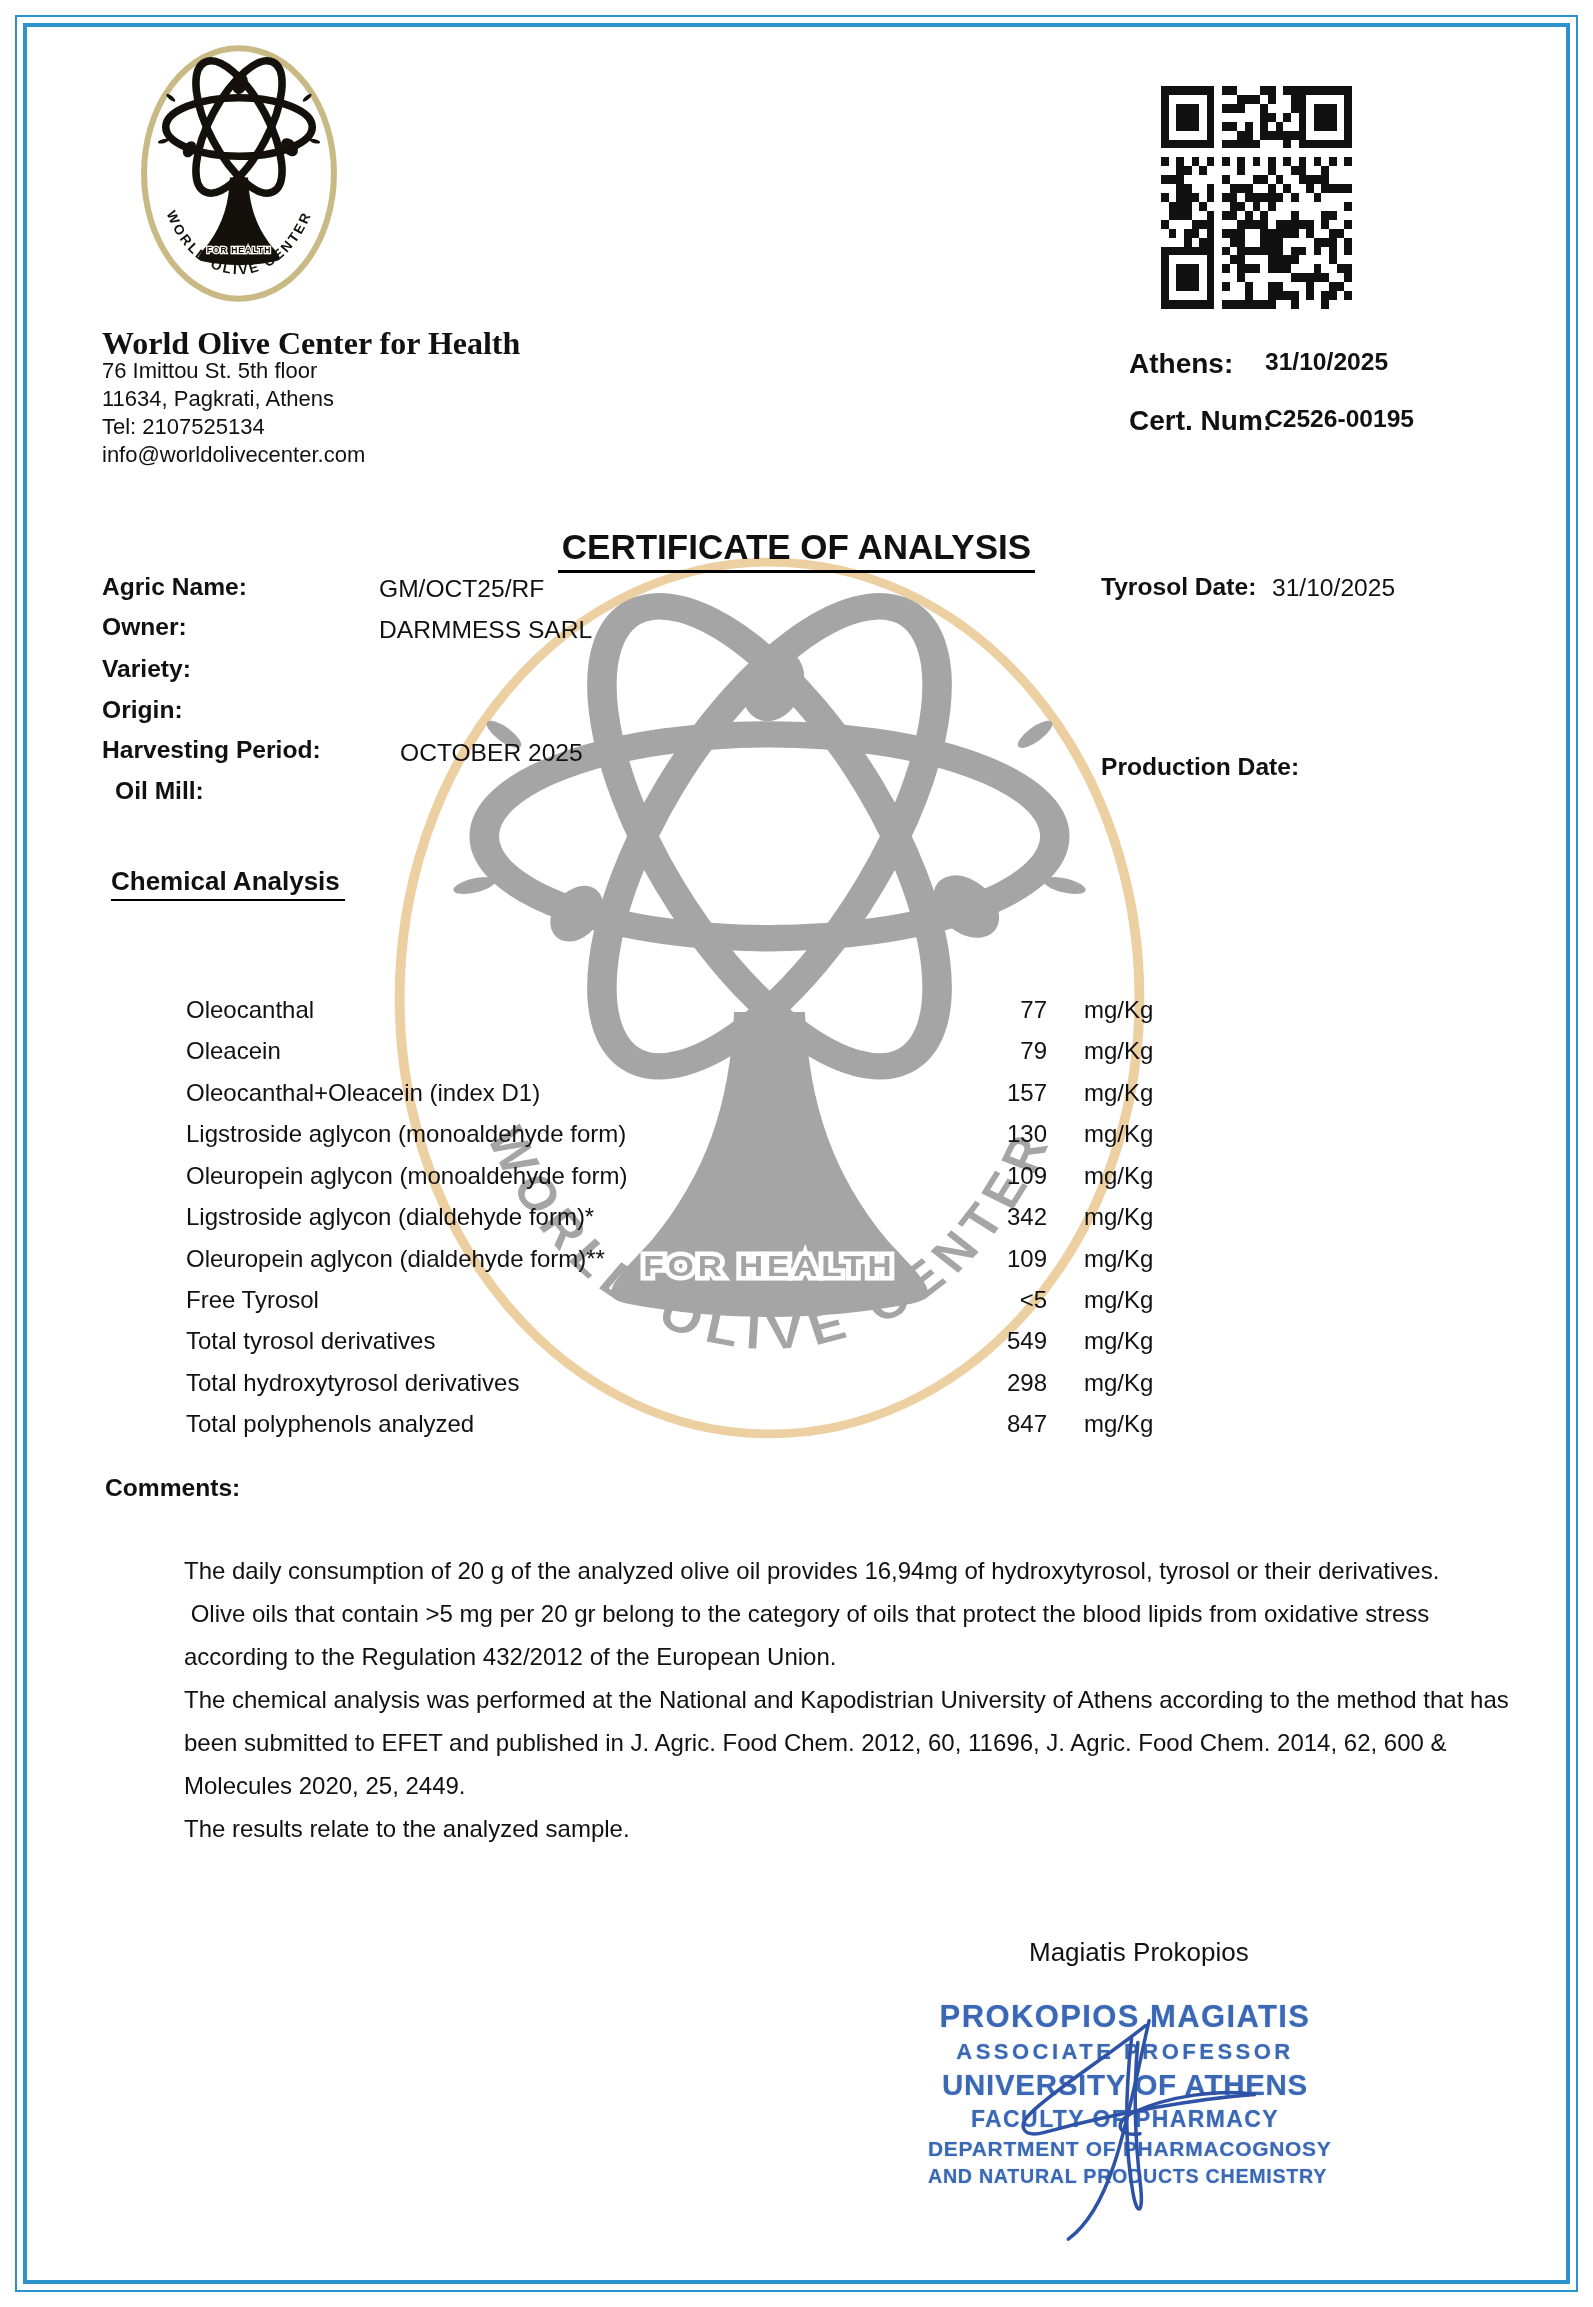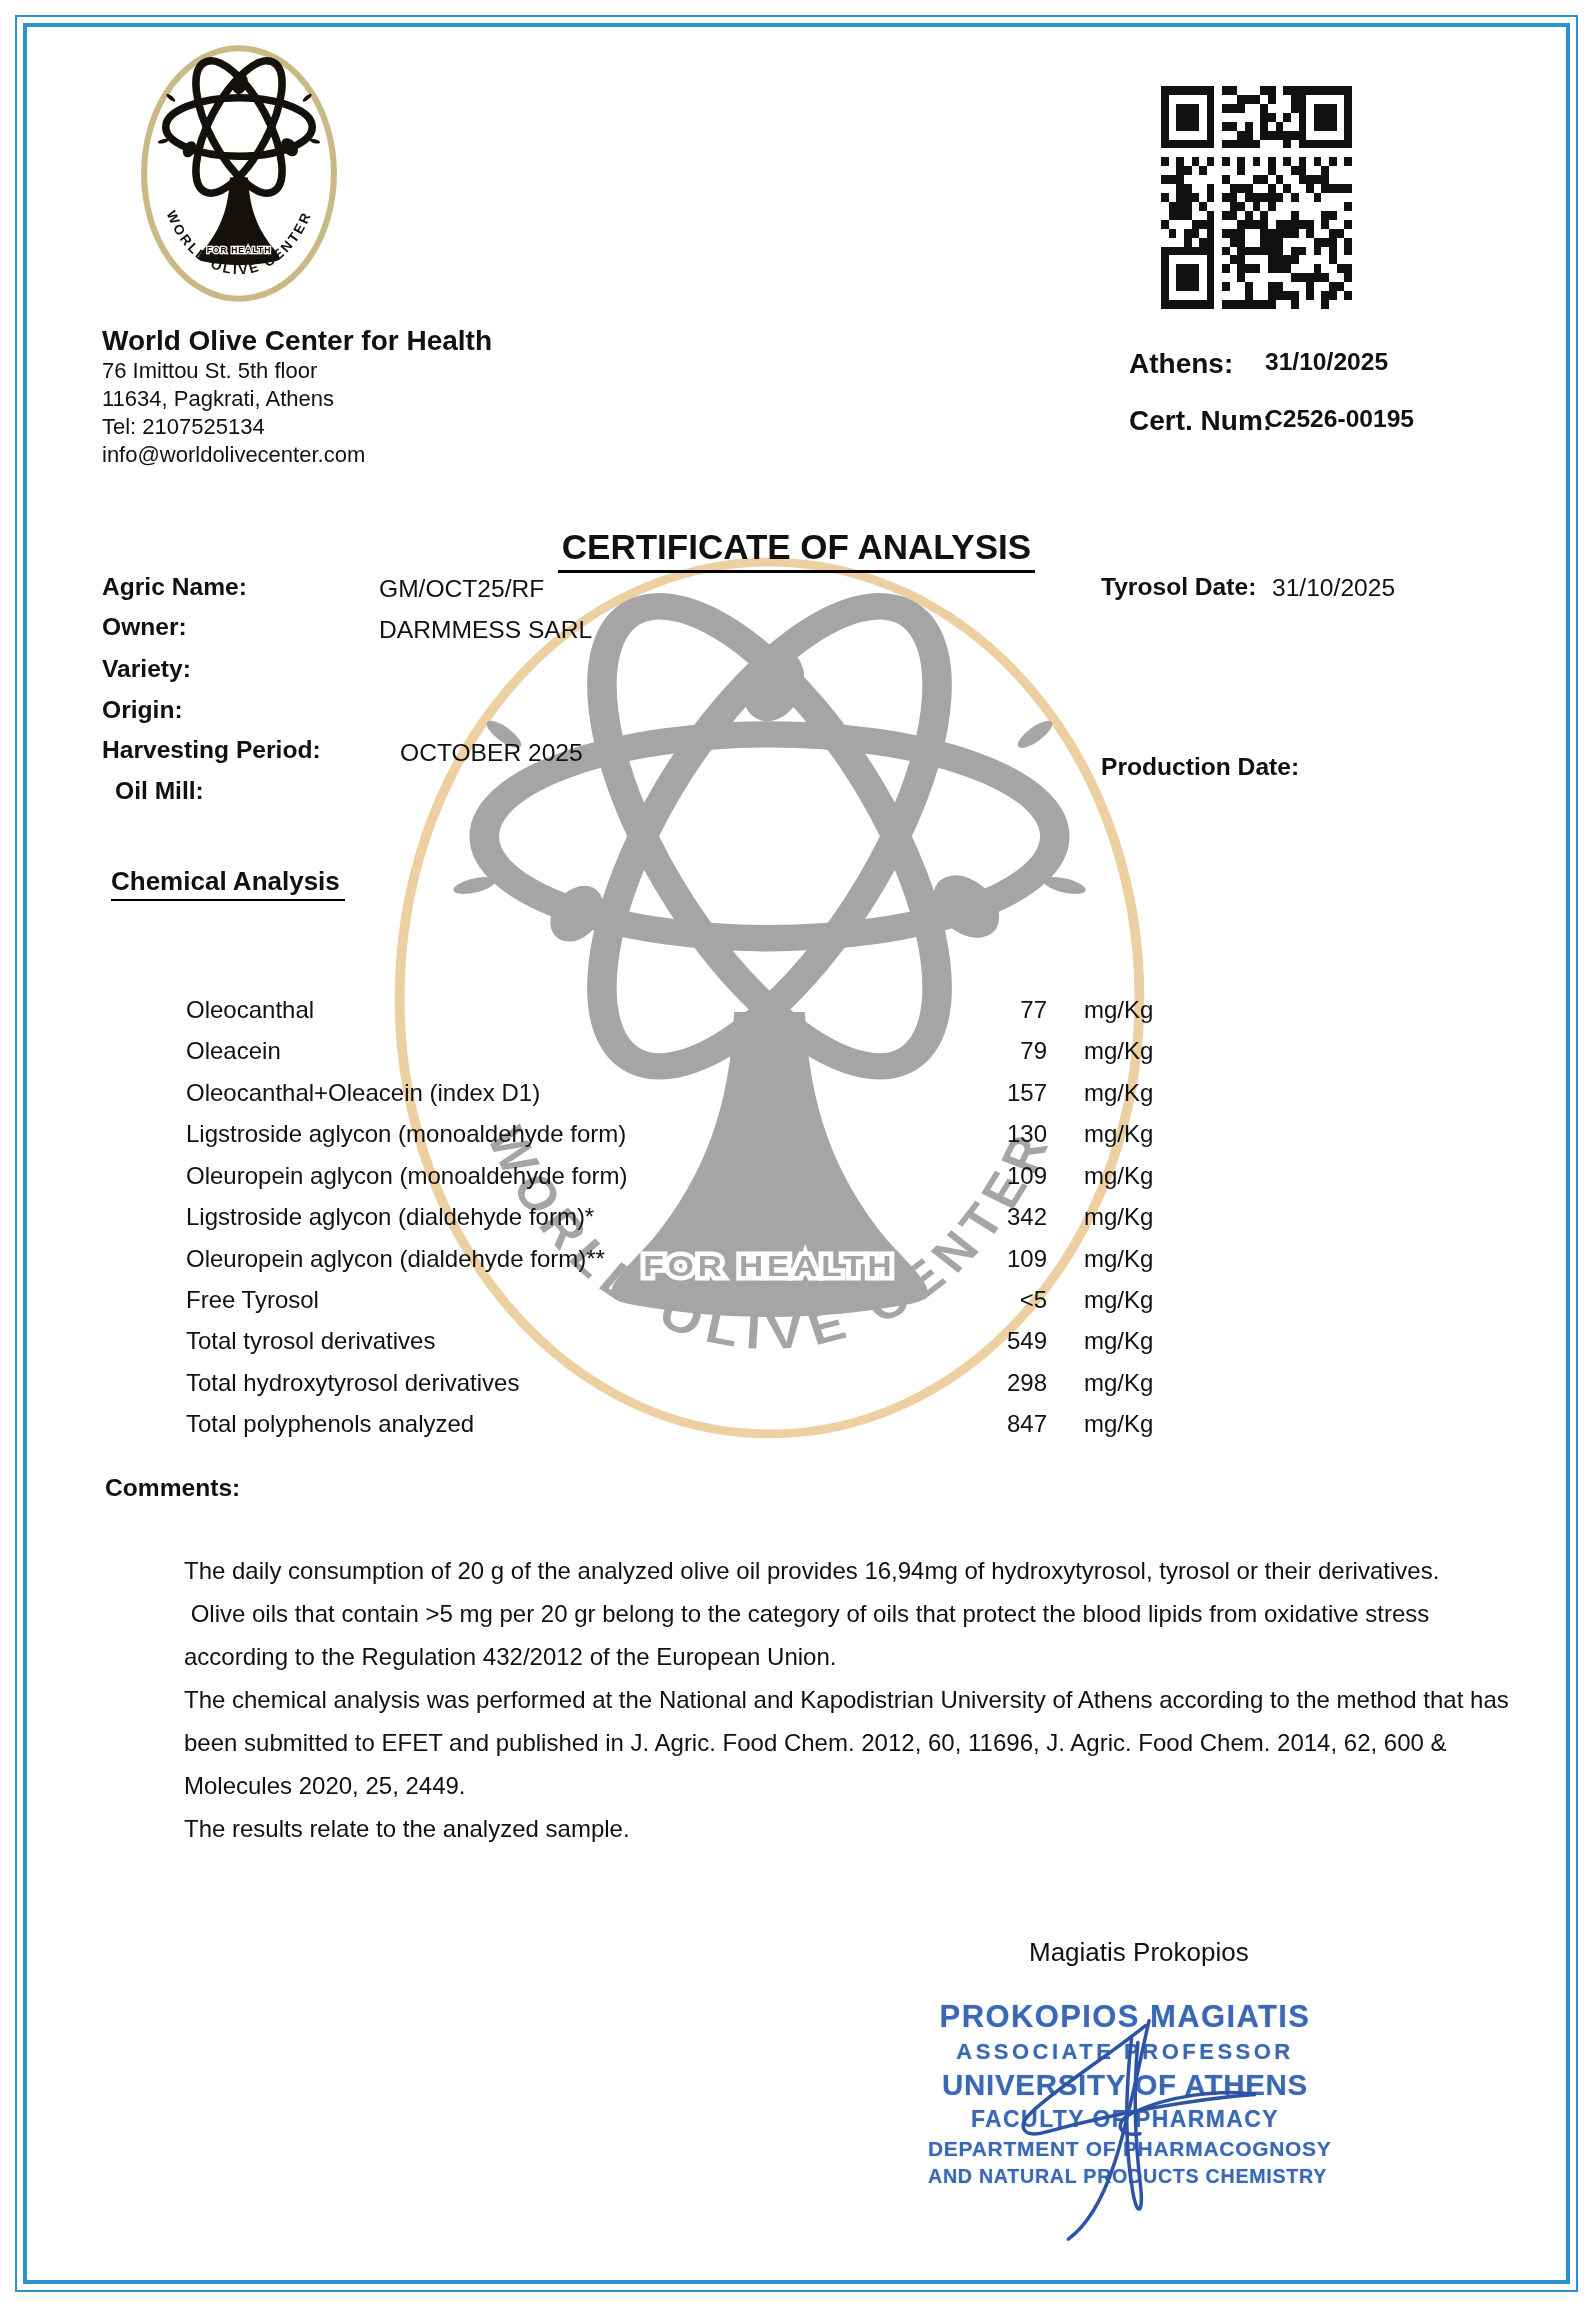--- a/index.html
+++ b/index.html
@@ -12,21 +12,21 @@
   .abs{position:absolute;}
   .z{z-index:2;}
 
   
   .wm{position:absolute;left:376px;top:541px;width:787px;height:914px;z-index:1;}
   .wm svg{--tree:#a5a5a5;--ring:#edd0a2;--ringw:5;--halo:#ffffff;}
   .logo{position:absolute;left:138px;top:37px;width:202px;height:273px;z-index:2;}
   .logo svg{--tree:#14100c;--ring:#c9ba85;--ringw:12;--halo:#fdfaf2;}
 
   
-  .org-name{left:102px;top:325px;font-size:28px;font-weight:bold;}
+  .org-name{left:102px;top:325px;font-size:32px;font-weight:bold;font-family:Liberation Serif, serif;}
   .org-addr{left:102px;top:357px;font-size:22px;line-height:28px;}
   .hdr-lbl{font-size:28px;font-weight:bold;margin-left:24px;}
   .hdr-val{font-size:24.6px;font-weight:bold;}
   .athens-lbl{left:1105px;top:348px;}
   .athens-val{left:1265px;top:348px;}
   .cert-lbl{left:1105px;top:405px;}
   .cert-val{left:1265px;top:405px;}
 
   .title{left:0;top:527px;width:1593px;text-align:center;font-size:35px;font-weight:bold;}
   .title span{display:inline-block;border-bottom:3.5px solid #000;padding:0 4.2px 2.8px 4.2px;}

